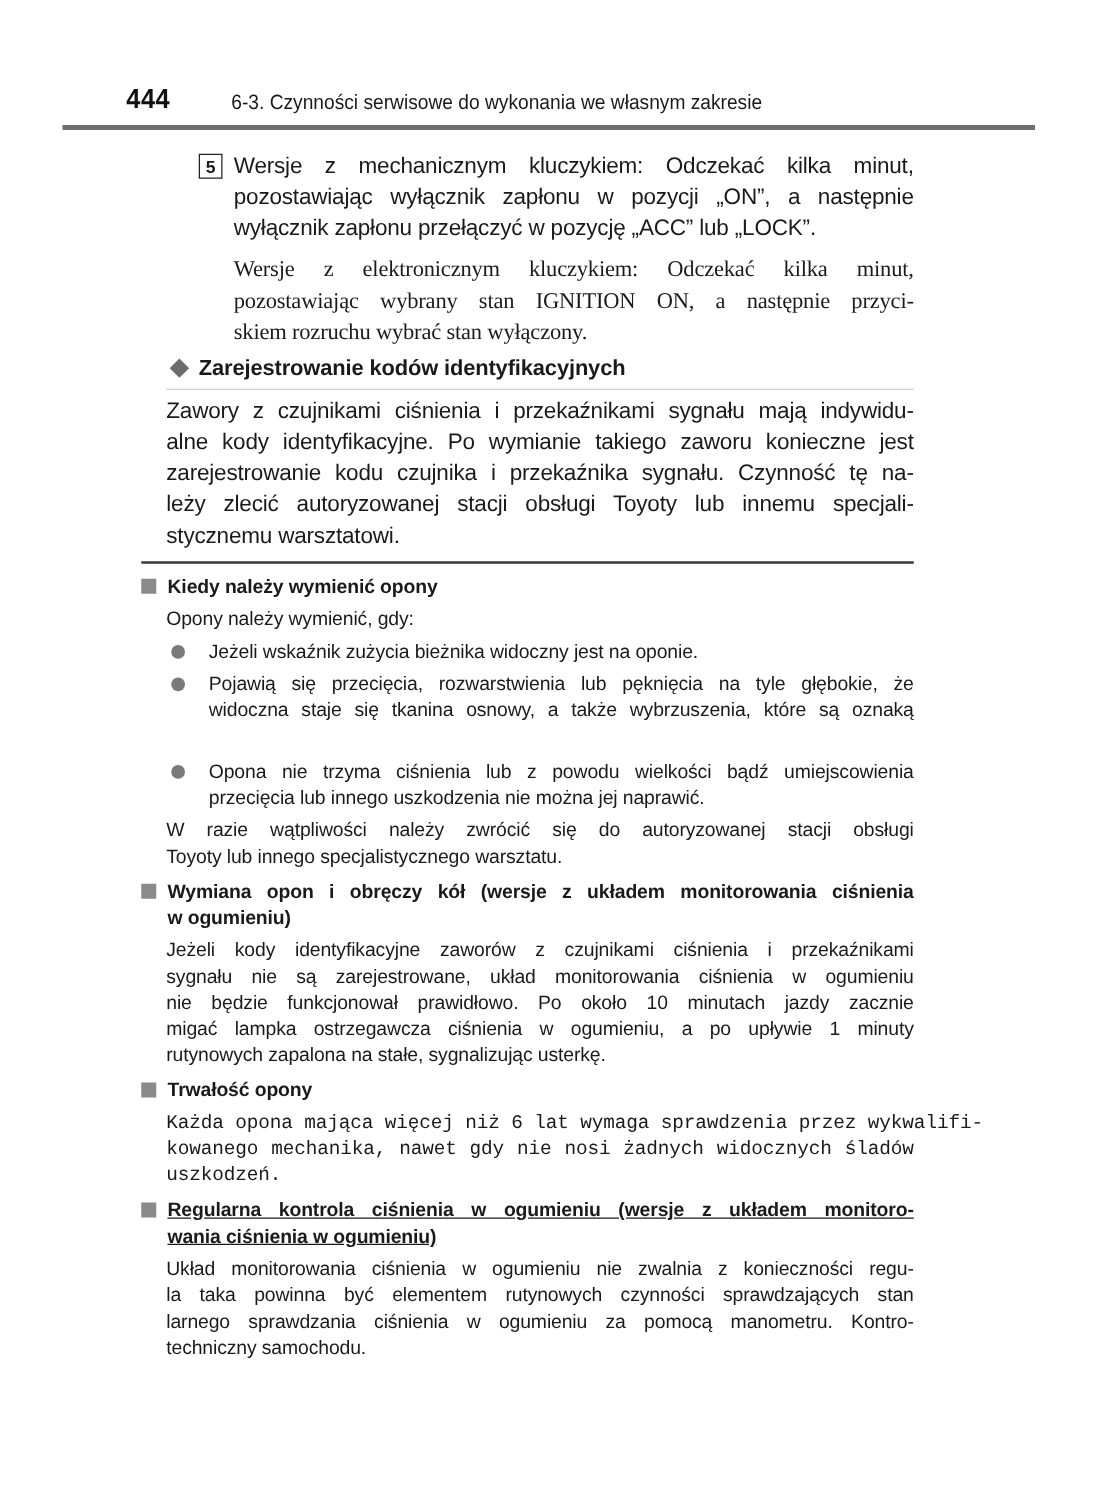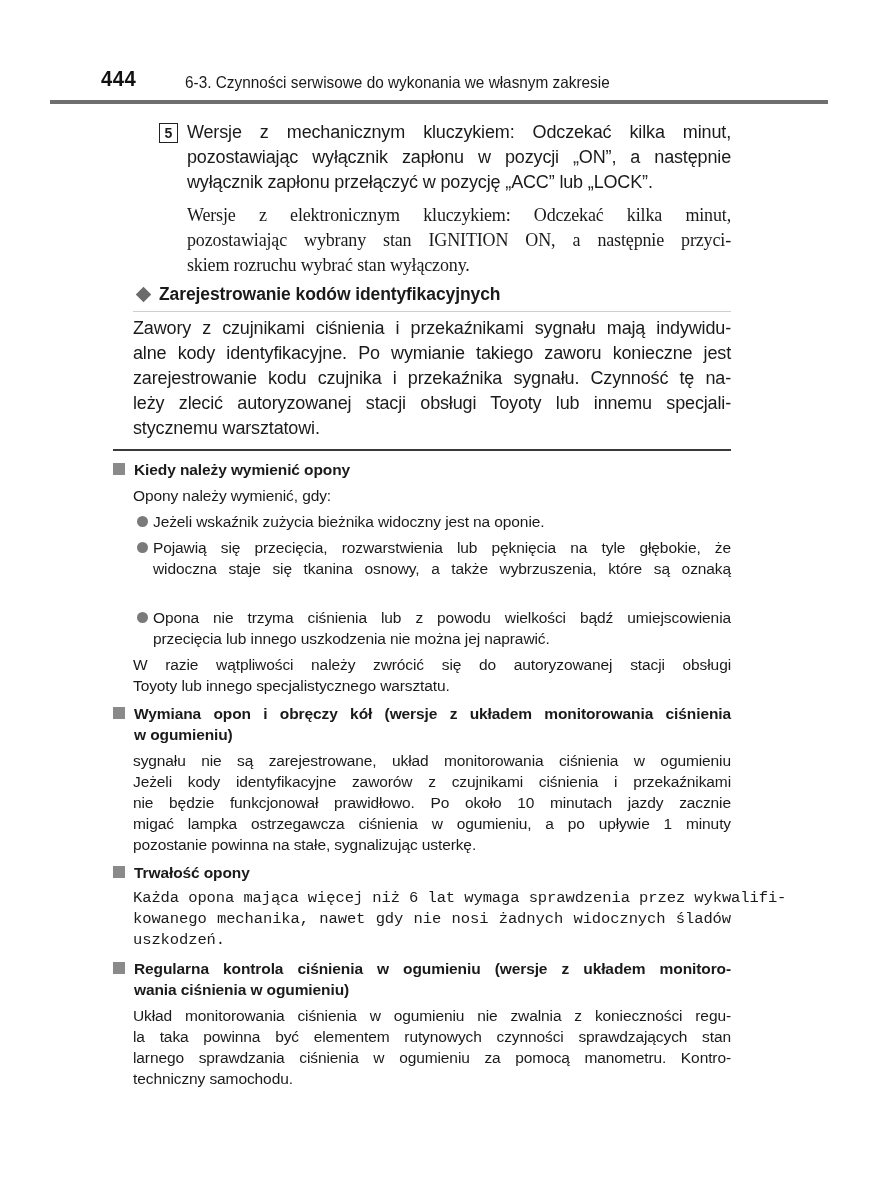--- a/index.html
+++ b/index.html
@@ -66,21 +66,21 @@
     position: absolute; left: 0; top: 4px; width: 12px; height: 12px; background: #8a8a8a;
   }
   .note-title { margin-left: 21px; }
   .note-title .line { font-weight: bold; font-size: 15.5px; line-height: 21px; letter-spacing: -0.1px; }
   .note-body { position: absolute; left: 133px; width: 598px; }
   .bullet { position: absolute; left: 137px; width: 594px; }
   .bullet-dot {
     position: absolute; left: 0; top: 5px; width: 11px; height: 11px; border-radius: 50%;
     background: #7a7a7a;
   }
-  .bullet-text { margin-left: 16px; }
+  .bullet-text { margin-left: 30px; }
 </style>
 </head>
 <body>
 
 <div class="page-header">
   <div class="page-number">444</div>
   <div class="chapter-title">6-3. Czynności serwisowe do wykonania we własnym zakresie</div>
   <div class="header-rule"></div>
 </div>
 
@@ -150,40 +150,40 @@
 </div>
 
 <div class="note-head" style="top:703px;">
   <span class="note-sq"></span>
   <div class="note-title">
     <span class="line">Wymiana opon i obręczy kół (wersje z układem monitorowania ciśnienia</span>
     <span class="line last">w ogumieniu)</span>
   </div>
 </div>
 <div class="note-body small" style="top:750px;">
+  <span class="line">Jeżeli kody identyfikacyjne zaworów z czujnikami ciśnienia i przekaźnikami</span>
   <span class="line">sygnału nie są zarejestrowane, układ monitorowania ciśnienia w ogumieniu</span>
-  <span class="line">Jeżeli kody identyfikacyjne zaworów z czujnikami ciśnienia i przekaźnikami</span>
   <span class="line">nie będzie funkcjonował prawidłowo. Po około 10 minutach jazdy zacznie</span>
   <span class="line">migać lampka ostrzegawcza ciśnienia w ogumieniu, a po upływie 1 minuty</span>
-  <span class="line last">pozostanie powinna na stałe, sygnalizując usterkę.</span>
+  <span class="line last">rutynowych zapalona na stałe, sygnalizując usterkę.</span>
 </div>
 
 <div class="note-head" style="top:862px;">
   <span class="note-sq"></span>
   <div class="note-title">
     <span class="line last">Trwałość opony</span>
   </div>
 </div>
 <div class="note-body small" style="top:888px;font-family:Liberation Mono, monospace;">
   <span class="line">Każda opona mająca więcej niż 6 lat wymaga sprawdzenia przez wykwalifi-</span>
   <span class="line">kowanego mechanika, nawet gdy nie nosi żadnych widocznych śladów</span>
   <span class="line last">uszkodzeń.</span>
 </div>
 
-<div class="note-head" style="top:958px;">
+<div class="note-head" style="top:958px;text-decoration:underline;">
   <span class="note-sq"></span>
   <div class="note-title">
     <span class="line">Regularna kontrola ciśnienia w ogumieniu (wersje z układem monitoro-</span>
     <span class="line last">wania ciśnienia w ogumieniu)</span>
   </div>
 </div>
 <div class="note-body small" style="top:1005px;">
   <span class="line">Układ monitorowania ciśnienia w ogumieniu nie zwalnia z konieczności regu-</span>
   <span class="line">la taka powinna być elementem rutynowych czynności sprawdzających stan</span>
   <span class="line">larnego sprawdzania ciśnienia w ogumieniu za pomocą manometru. Kontro-</span>

